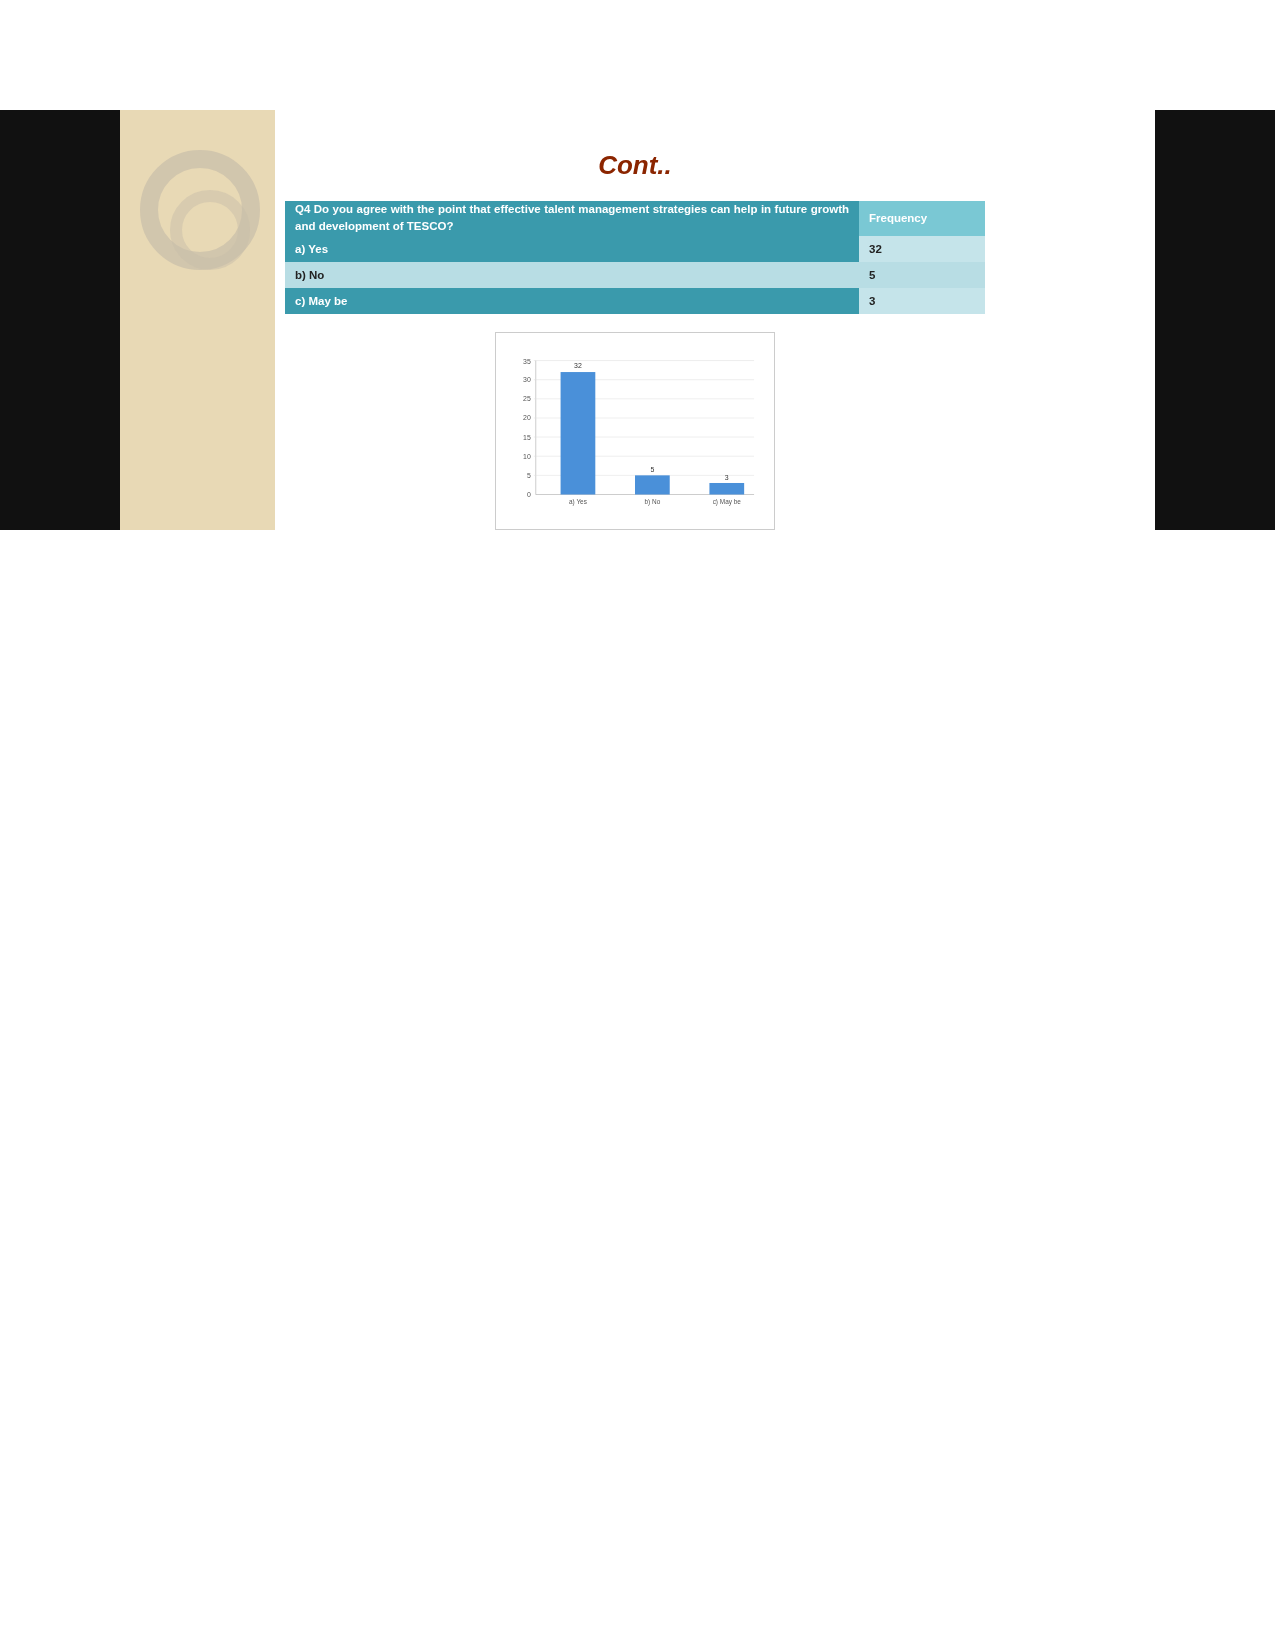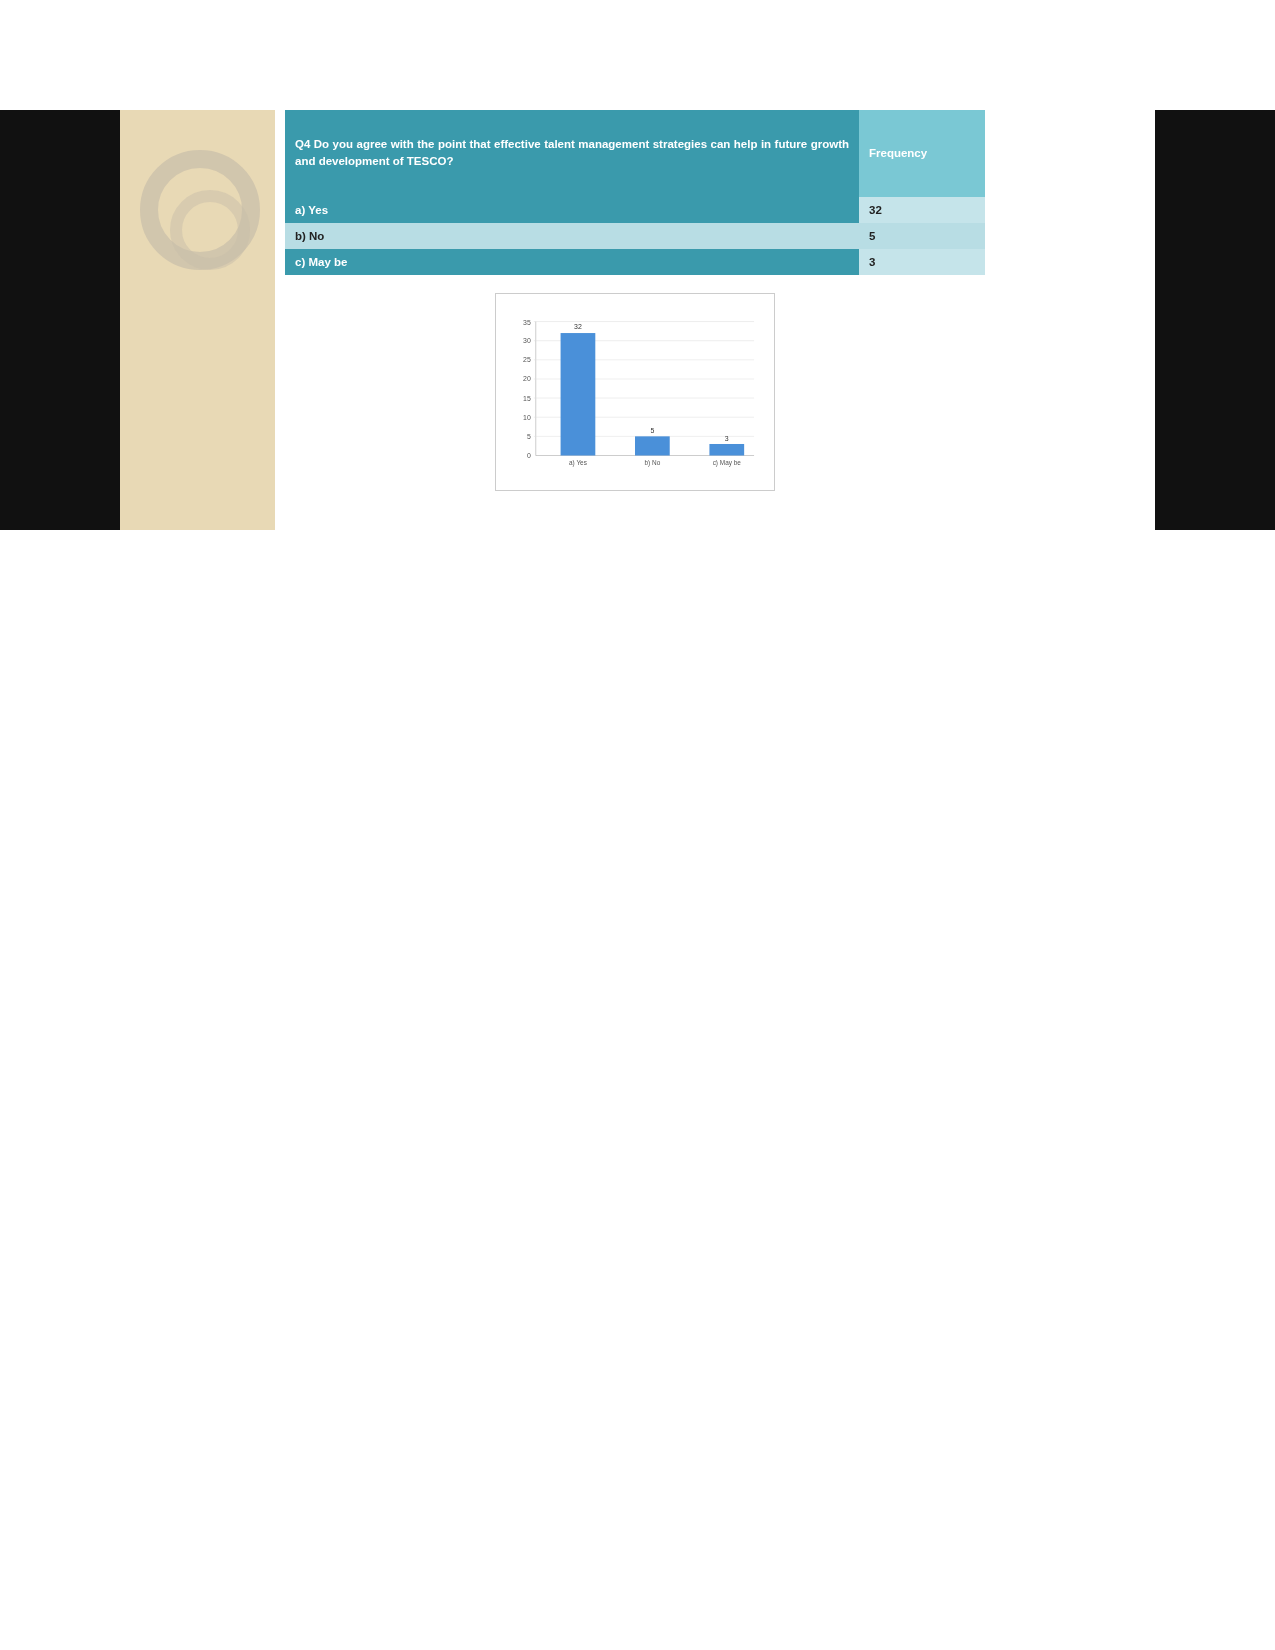--- a/index.html
+++ b/index.html
@@ -86,21 +86,21 @@
       margin-bottom: 18px;
     }
     .table-header-row {
       background: #3a9aac;
     }
     .table-header-row th.question-cell {
       background: #3a9aac;
       color: #fff;
       font-weight: bold;
       font-size: 11.5px;
-      padding: 26px 10px;
+      padding: 0 10px;
       text-align: justify;
       width: 82%;
       line-height: 1.5;
     }
     .table-header-row th.freq-cell {
       background: #7ac8d4;
       color: #fff;
       font-weight: bold;
       font-size: 11.5px;
       padding: 6px 10px;
@@ -149,20 +149,21 @@
 
 <div class="left-beige-panel">
   <div class="circle-decoration"></div>
   <div class="circle-decoration2"></div>
 </div>
 
 <div class="right-black-panel"></div>
 
 <div class="main-content">
 
+  <h1 class="page-title">Cont..</h1>
 
   <table class="data-table">
     <thead>
       <tr class="table-header-row">
         <th class="question-cell">Q4 Do you agree with the point that effective talent management strategies can help in future growth and development of TESCO?</th>
         <th class="freq-cell">Frequency</th>
       </tr>
     </thead>
     <tbody id="table-body">
     <tr class="data-row">

